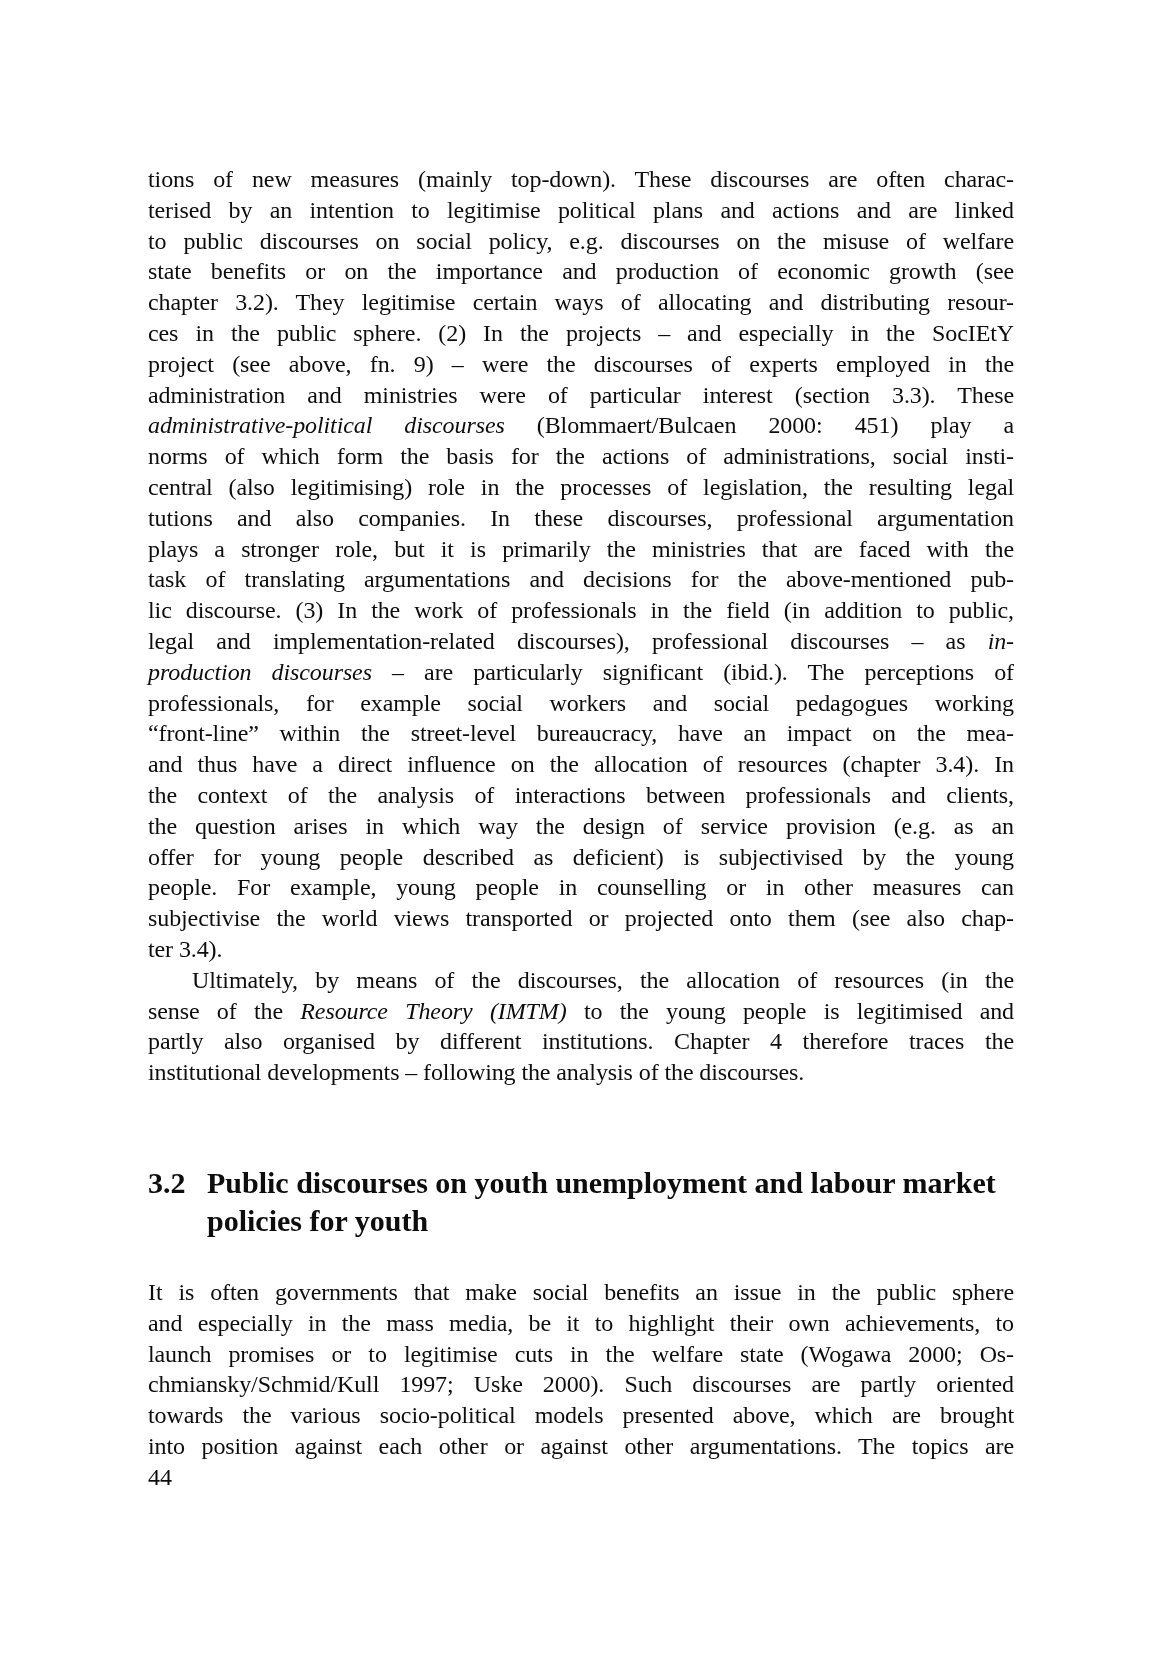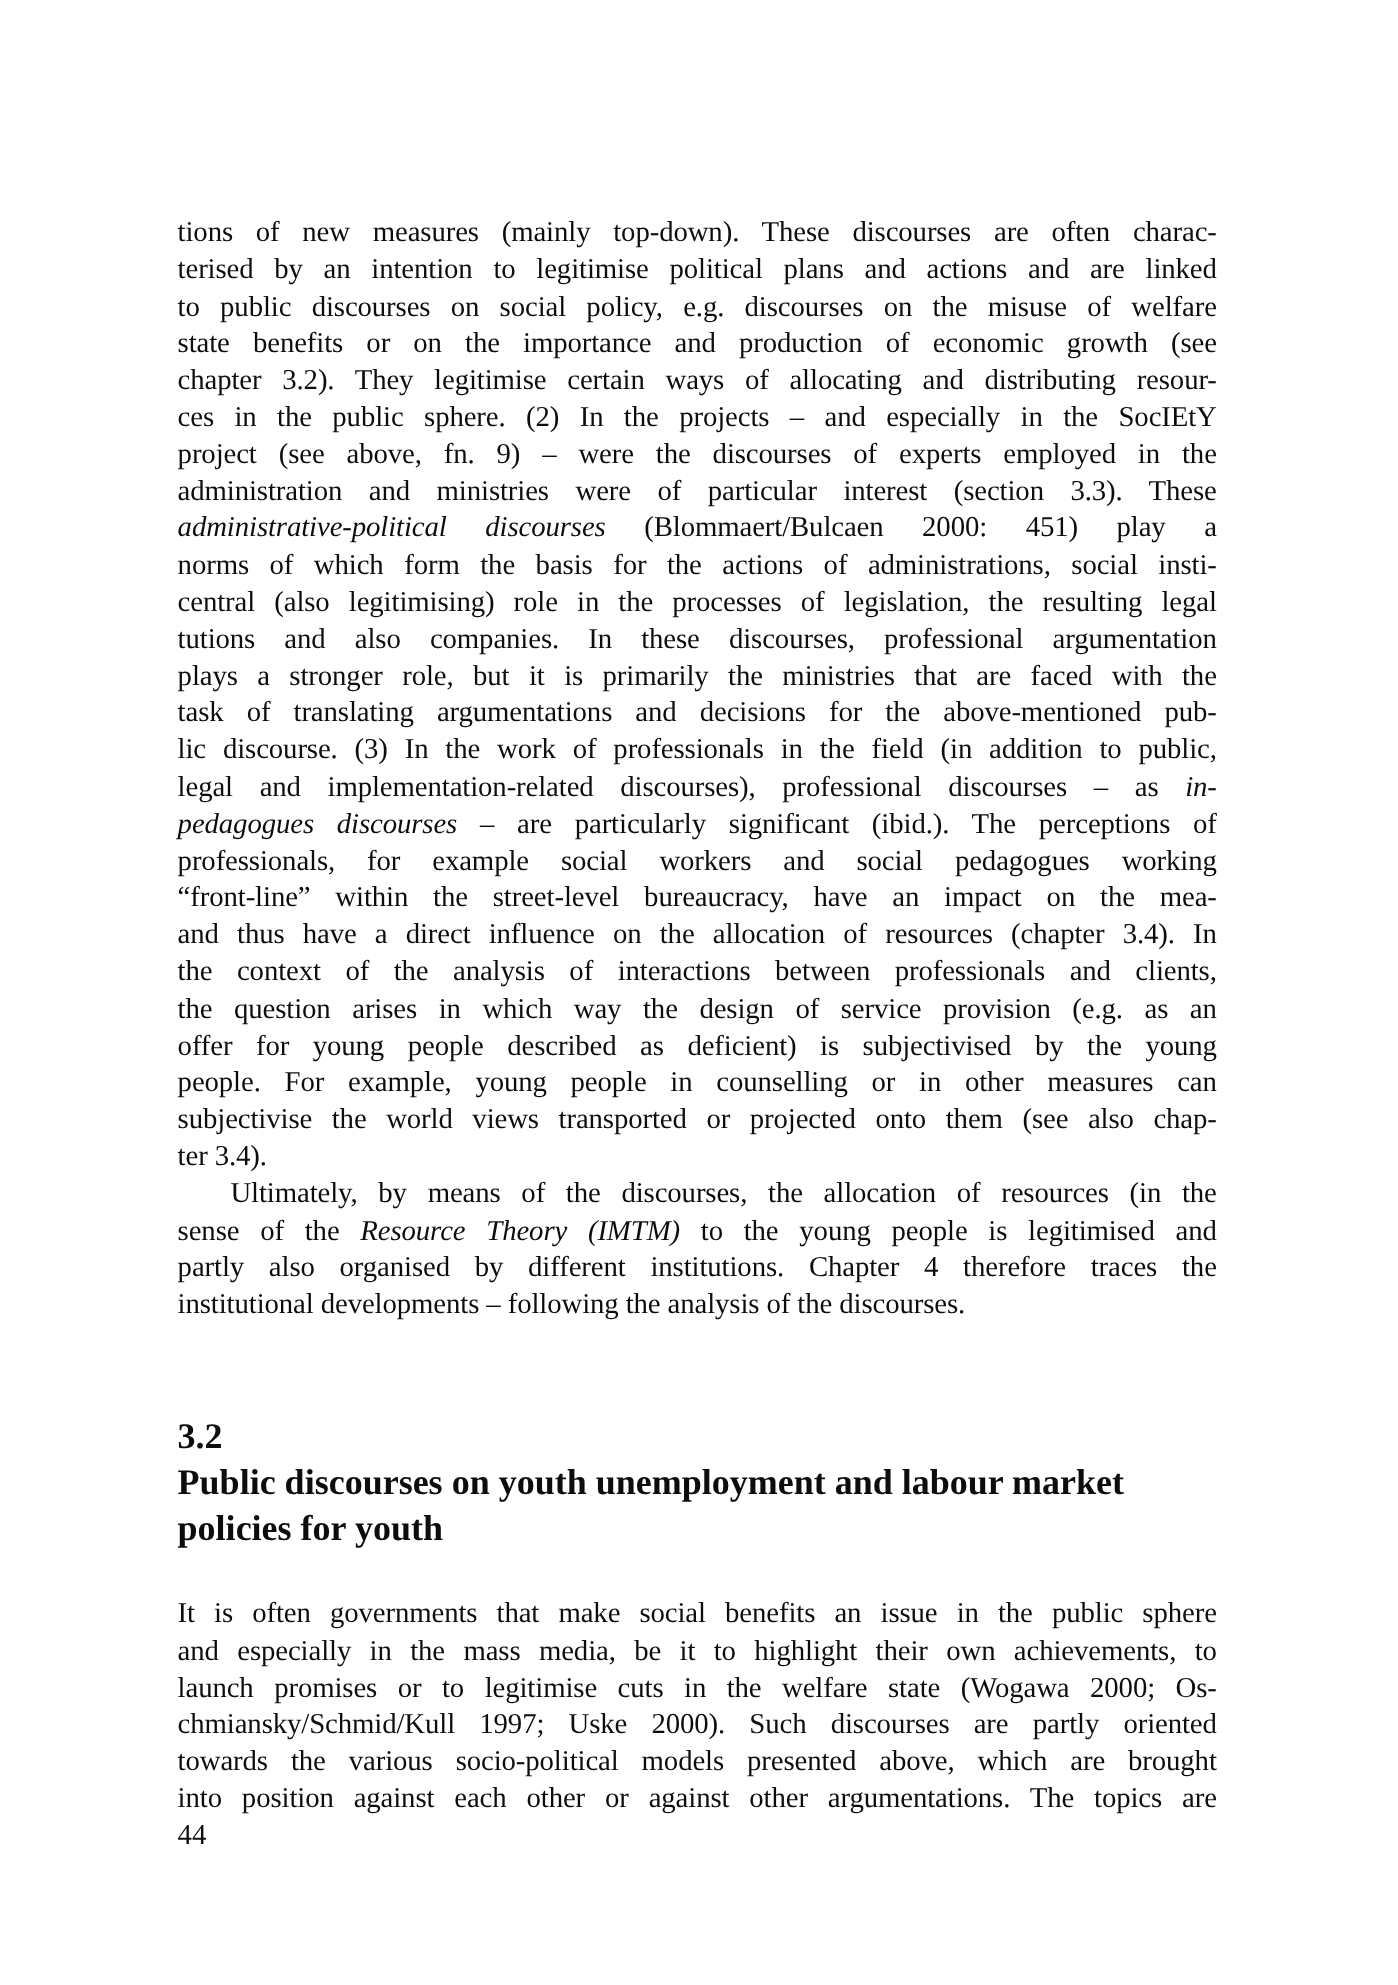--- a/index.html
+++ b/index.html
@@ -9,21 +9,21 @@
     width: 1165px;
     height: 1654px;
     background: #ffffff;
     color: #0d0d0d;
     font-family: "Liberation Serif", "DejaVu Serif", serif;
     overflow: hidden;
   }
   .content {
     position: absolute;
     left: 148px;
-    top: 179px;
+    top: 164px;
     width: 866px;
   }
   .para .line {
     font-size: 24px;
     line-height: 30.8px;
     letter-spacing: -0.1px;
     text-align: justify;
     text-align-last: justify;
   }
   .para .line.last {
@@ -31,21 +31,20 @@
   }
   .para .line .it { font-style: italic; }
   .para.indent-first .line:first-child { text-indent: 44px; }
   .heading {
     display: flex;
     margin-top: 76px;
     font-weight: bold;
     font-size: 30px;
     line-height: 38px;
     color: #0d0d0d;
-    flex-direction: column;
   }
   .heading .num { width: 59px; flex: none; }
   .heading .title { max-width: 790px; }
   .para.third { margin-top: 37px; }
   .page-num {
     font-size: 24px;
     line-height: 31px;
   }
 </style>
 </head>
@@ -64,21 +63,21 @@
         <div class="line"><span>project (see above, fn. 9) – were the discourses of experts employed in the</span></div>
         <div class="line"><span>administration and ministries were of particular interest (section 3.3). These</span></div>
         <div class="line"><span class="it">administrative-political discourses</span><span> (Blommaert/Bulcaen 2000: 451) play a</span></div>
         <div class="line"><span>norms of which form the basis for the actions of administrations, social insti-</span></div>
         <div class="line"><span>central (also legitimising) role in the processes of legislation, the resulting legal</span></div>
         <div class="line"><span>tutions and also companies. In these discourses, professional argumentation</span></div>
         <div class="line"><span>plays a stronger role, but it is primarily the ministries that are faced with the</span></div>
         <div class="line"><span>task of translating argumentations and decisions for the above-mentioned pub-</span></div>
         <div class="line"><span>lic discourse. (3) In the work of professionals in the field (in addition to public,</span></div>
         <div class="line"><span>legal and implementation-related discourses), professional discourses – as </span><span class="it">in-</span></div>
-        <div class="line"><span class="it">pedagogues discourses</span><span> – are particularly significant (ibid.). The perceptions of</span></div>
+        <div class="line"><span class="it">production discourses</span><span> – are particularly significant (ibid.). The perceptions of</span></div>
         <div class="line"><span>professionals, for example social workers and social pedagogues working</span></div>
         <div class="line"><span>“front-line” within the street-level bureaucracy, have an impact on the mea-</span></div>
         <div class="line"><span>and thus have a direct influence on the allocation of resources (chapter 3.4). In</span></div>
         <div class="line"><span>the context of the analysis of interactions between professionals and clients,</span></div>
         <div class="line"><span>the question arises in which way the design of service provision (e.g. as an</span></div>
         <div class="line"><span>offer for young people described as deficient) is subjectivised by the young</span></div>
         <div class="line"><span>people. For example, young people in counselling or in other measures can</span></div>
         <div class="line"><span>subjectivise the world views transported or projected onto them (see also chap-</span></div>
         <div class="line last"><span>ter 3.4).</span></div>
       </div>

